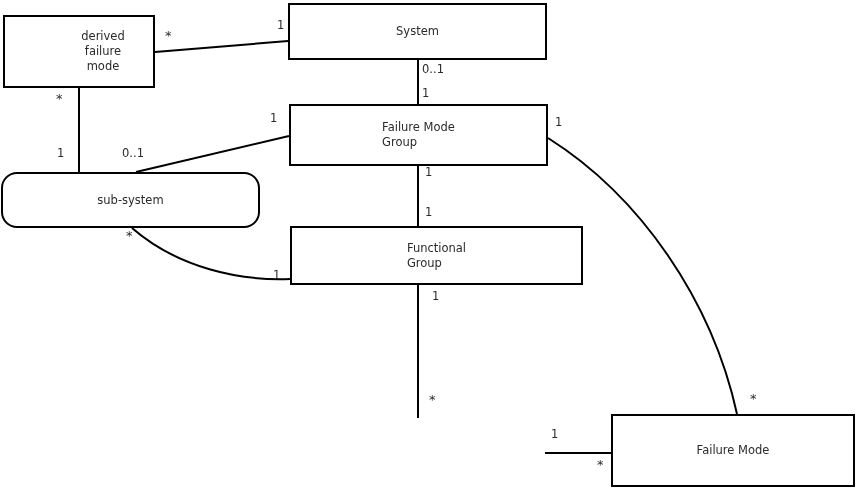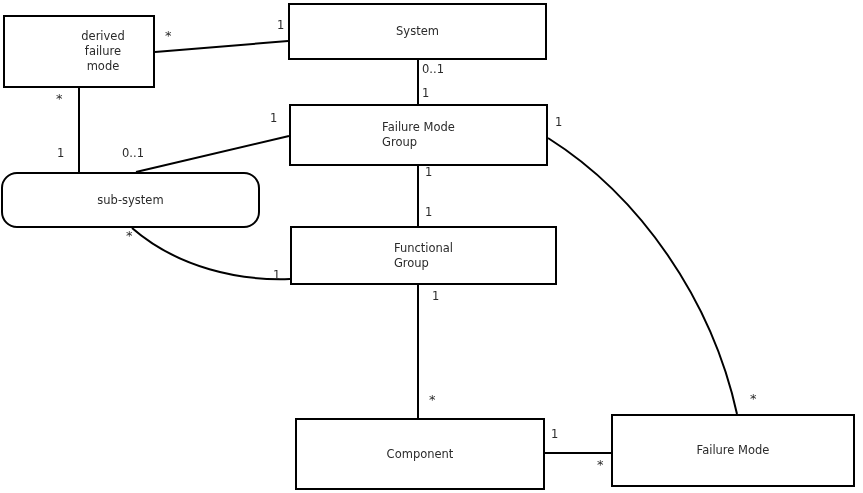--- a/index.html
+++ b/index.html
@@ -86,28 +86,25 @@
 
   <div class="uml-class" style="left:289px; top:104px; width:259px; height:62px;">
     <span class="class-name" style="text-align:left;">Failure Mode
 Group</span>
   </div>
 
   <div class="uml-class" style="left:1px; top:172px; width:259px; height:56px;border-radius:16px;">
     <span class="class-name">sub-system</span>
   </div>
 
-  <div class="uml-class" style="left:290px; top:226px; width:267px; height:59px;">
+  <div class="uml-class" style="left:290px; top:226px; width:293px; height:59px;">
     <span class="class-name" style="text-align:left;">Functional
 Group</span>
   </div>
 
-  <div class="uml-class" style="left:295px; top:418px; width:250px; height:72px;">
-    <span class="class-name">Component</span>
-  </div>
 
   <div class="uml-class" style="left:611px; top:414px; width:244px; height:73px;">
     <span class="class-name">Failure Mode</span>
   </div>
 
   <div id="multiplicity-layer">
       <div class="mult-label star" style="left: 165px; top: 30px;">*</div>
       <div class="mult-label" style="left: 277px; top: 19px;">1</div>
       <div class="mult-label star" style="left: 56px; top: 93px;">*</div>
       <div class="mult-label" style="left: 57px; top: 147px;">1</div>

